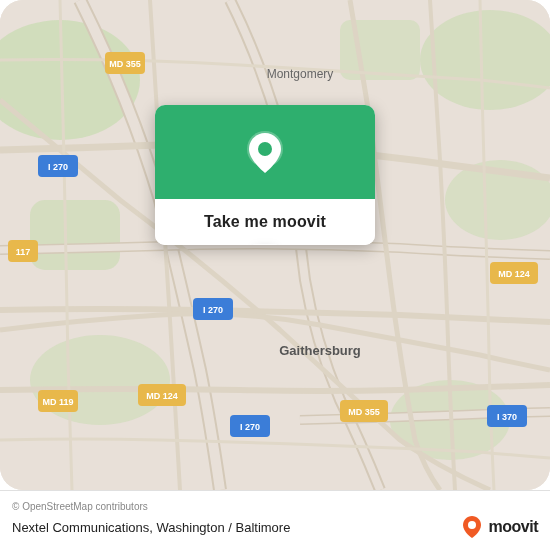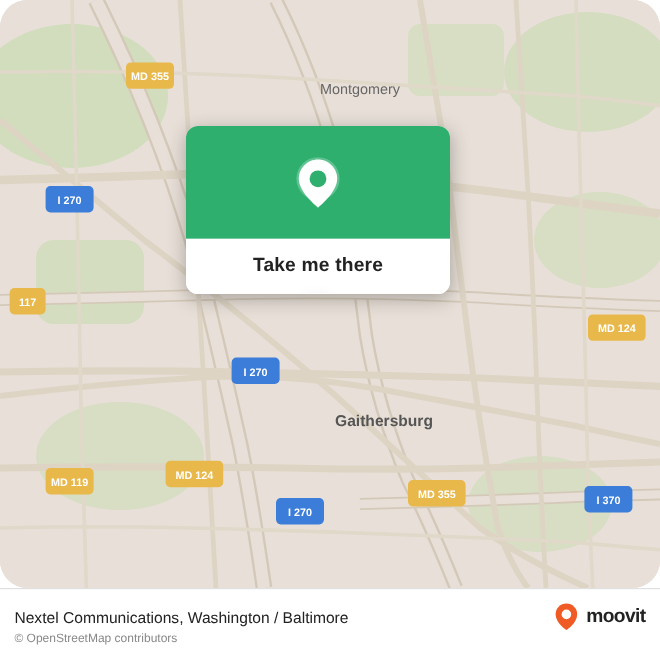--- a/index.html
+++ b/index.html
@@ -213,29 +213,29 @@
   </svg>
 
   <div id="popup-card">
     <div id="popup-map-pin-area">
       <svg id="pin-icon" viewBox="0 0 52 52">
         <circle cx="26" cy="22" r="18" fill="white" opacity="0.25"></circle>
         <path d="M26 6 C17.2 6 10 13.2 10 22 C10 33.5 26 46 26 46 C26 46 42 33.5 42 22 C42 13.2 34.8 6 26 6Z" fill="white"></path>
         <circle cx="26" cy="22" r="7" fill="#2eaf6e"></circle>
       </svg>
     </div>
-    <button id="popup-button">Take me there</button>
+    <button id="popup-button">Take me moovit</button>
   </div>
 </div>
 
 <div id="bottom-bar">
+  <div id="copyright-line">© OpenStreetMap contributors</div>
   <div id="bottom-info-row">
     <span id="location-text">Nextel Communications, Washington / Baltimore</span>
     <div id="moovit-logo">
       <svg id="moovit-pin" viewBox="0 0 26 26">
         <path d="M13 2 C8.0 2 4 6.0 4 11 C4 18 13 24 13 24 C13 24 22 18 22 11 C22 6.0 18 2 13 2Z" fill="#f05a24"></path>
         <circle cx="13" cy="11" r="4" fill="white"></circle>
       </svg>
       <span id="moovit-wordmark">moovit</span>
     </div>
   </div>
-  <div id="copyright-line">© OpenStreetMap contributors</div>
 </div>
 
 </body></html>

